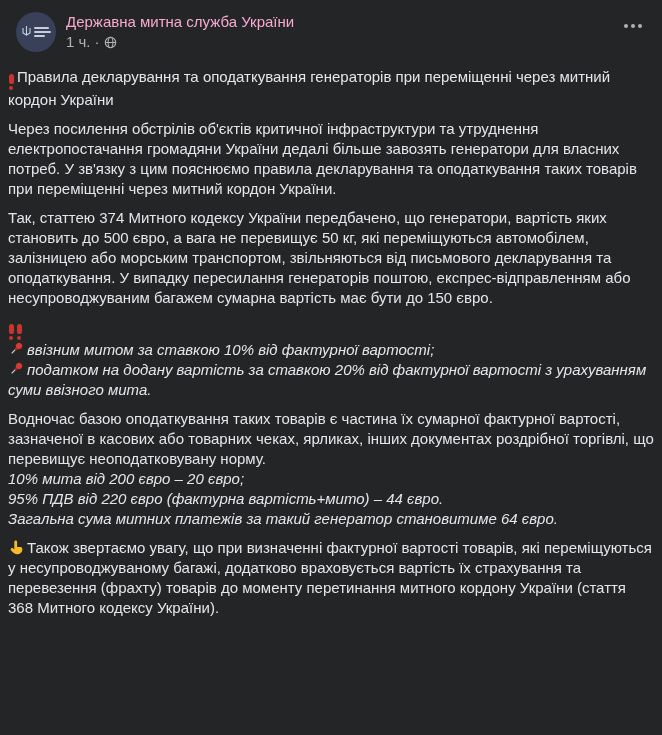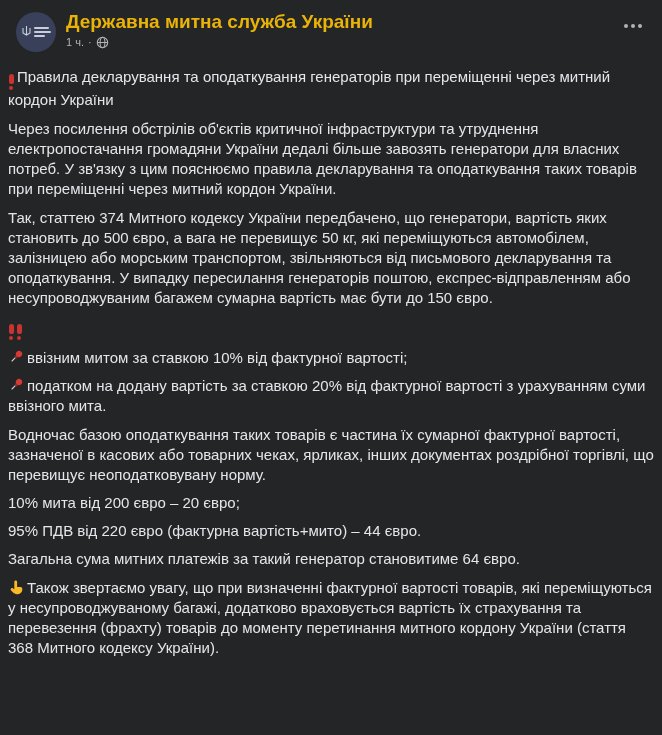--- a/index.html
+++ b/index.html
@@ -16,32 +16,32 @@
     width:40px;height:40px;border-radius:50%;background:#38405a;flex:0 0 40px;
     display:flex;align-items:center;justify-content:center;gap:3px;cursor:pointer;
   }
   .avatar .emblem{display:block;}
   .avatar .logo-lines{display:flex;flex-direction:column;gap:2px;}
   .avatar .logo-lines i{display:block;height:2px;border-radius:1px;background:#c9cedd;}
   .avatar .logo-lines i:nth-child(1){width:15px;}
   .avatar .logo-lines i:nth-child(2){width:17px;}
   .avatar .logo-lines i:nth-child(3){width:11px;}
   .header-text{margin-left:10px;flex:1;min-width:0;}
-  .page-name{font-size:19px;font-weight:700;color:#eab308;line-height:19px;cursor:pointer;}
-  .meta-row{display:flex;align-items:center;gap:4px;margin-top:3px;color:#b0b3b8;font-size:11px;line-height:16px;}
+  .page-name{font-size:15px;font-weight:400;color:#f9a8d4;line-height:19px;cursor:pointer;}
+  .meta-row{display:flex;align-items:center;gap:4px;margin-top:3px;color:#b0b3b8;font-size:15px;line-height:16px;}
   .meta-row .dot-sep{color:#b0b3b8;}
   .more-button{
     margin-left:auto;display:flex;align-items:center;gap:3px;
     padding:10px 6px;border-radius:18px;cursor:pointer;margin-top:2px;
   }
   .more-button i{width:4px;height:4px;border-radius:50%;background:#b0b3b8;display:block;}
   
   .post-body{padding:4px 8px 10px 8px;font-size:15px;line-height:20px;color:#e4e6eb;}
   .post-body p.pb{margin:9px 0 0 0;}
-  .post-body p.pb.tight{margin-top:8px;}
+  .post-body p.pb.tight{margin-top:0;font-style:italic;}
   
   .ico{display:inline-flex;vertical-align:-2px;margin-right:3px;}
   .excl{display:inline-flex;flex-direction:column;align-items:center;width:6px;}
   .excl .bar{width:5px;height:10px;border-radius:2.5px 2.5px 2px 2px;background:#c93430;}
   .excl .pt{width:4px;height:4px;border-radius:50%;background:#c93430;margin-top:2px;}
   .excl2{display:inline-flex;gap:2px;margin-right:4px;vertical-align:-2px;}
   svg{display:block;}
 </style>
 </head>
 <body>

